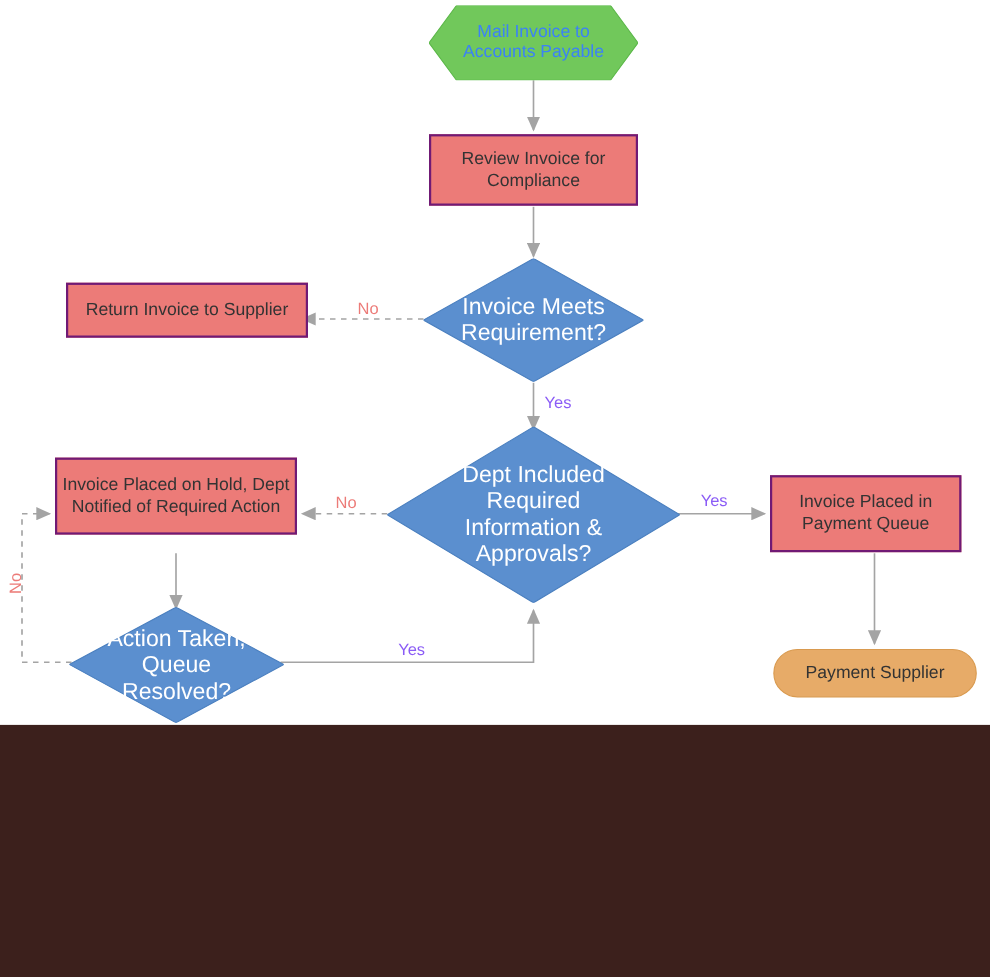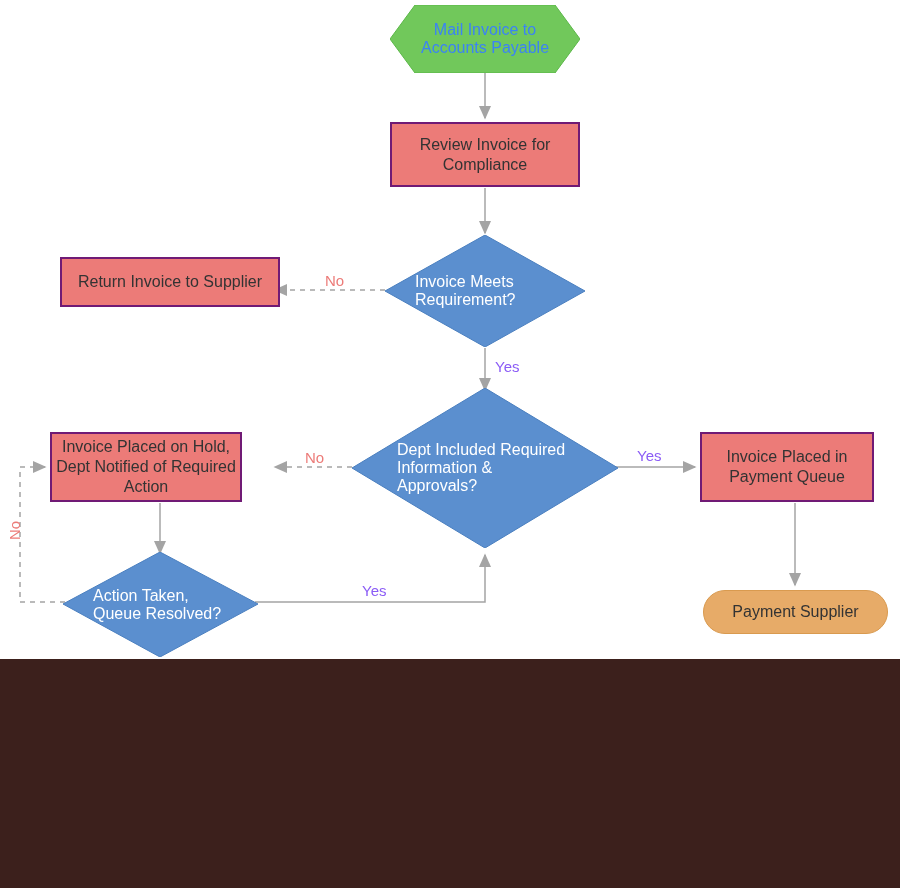--- a/index.html
+++ b/index.html
@@ -72,21 +72,21 @@
     color: #3b82f6;
     padding: 16px 20px;
     box-sizing: border-box;
   }
   
   .dia-wrap { position: absolute; }
   .dia-wrap svg { display: block; }
   .dia-text {
     position: absolute; left: 0; top: 0; right: 0; bottom: 0;
     display: flex; align-items: center; justify-content: center;
-    text-align: left; color: #fff; font-size: 16px;
+    text-align: center; color: #fff; font-size: 21px;
     padding: 0 30px;
     box-sizing: border-box;
   }
 </style>
 </head>
 <body>
 
 <div class="canvas">
 
   <div class="dark-bg"></div>
@@ -147,21 +147,21 @@
   <div class="dia-wrap" style="left:352px; top:388px; width:266px; height:160px;">
     <svg width="266" height="160">
       <polygon points="133,0 266,80 133,160 0,80" fill="#5b8fcf" stroke="#4a7fbf" stroke-width="1"></polygon>
     </svg>
     <div class="dia-text" style="padding:0 45px;">Dept Included Required Information &amp; Approvals?</div>
   </div>
 
   <div class="label lbl-no" style="left:305px; top:449px;">No</div>
   <div class="label lbl-yes" style="left:637px; top:447px;">Yes</div>
 
-  <div class="node process" style="left:50px; top:432px; width:192px; height:70px;">
+  <div class="node process" style="left:50px; top:416px; width:220px; height:70px;">
     <span>Invoice Placed on Hold, Dept Notified of Required Action</span>
   </div>
 
   <div class="node process" style="left:700px; top:432px; width:174px; height:70px;">
     <span>Invoice Placed in Payment Queue</span>
   </div>
 
   <div class="dia-wrap" style="left:63px; top:552px; width:195px; height:105px;">
     <svg width="195" height="105">
       <polygon points="97,0 195,52 97,105 0,52" fill="#5b8fcf" stroke="#4a7fbf" stroke-width="1"></polygon>

